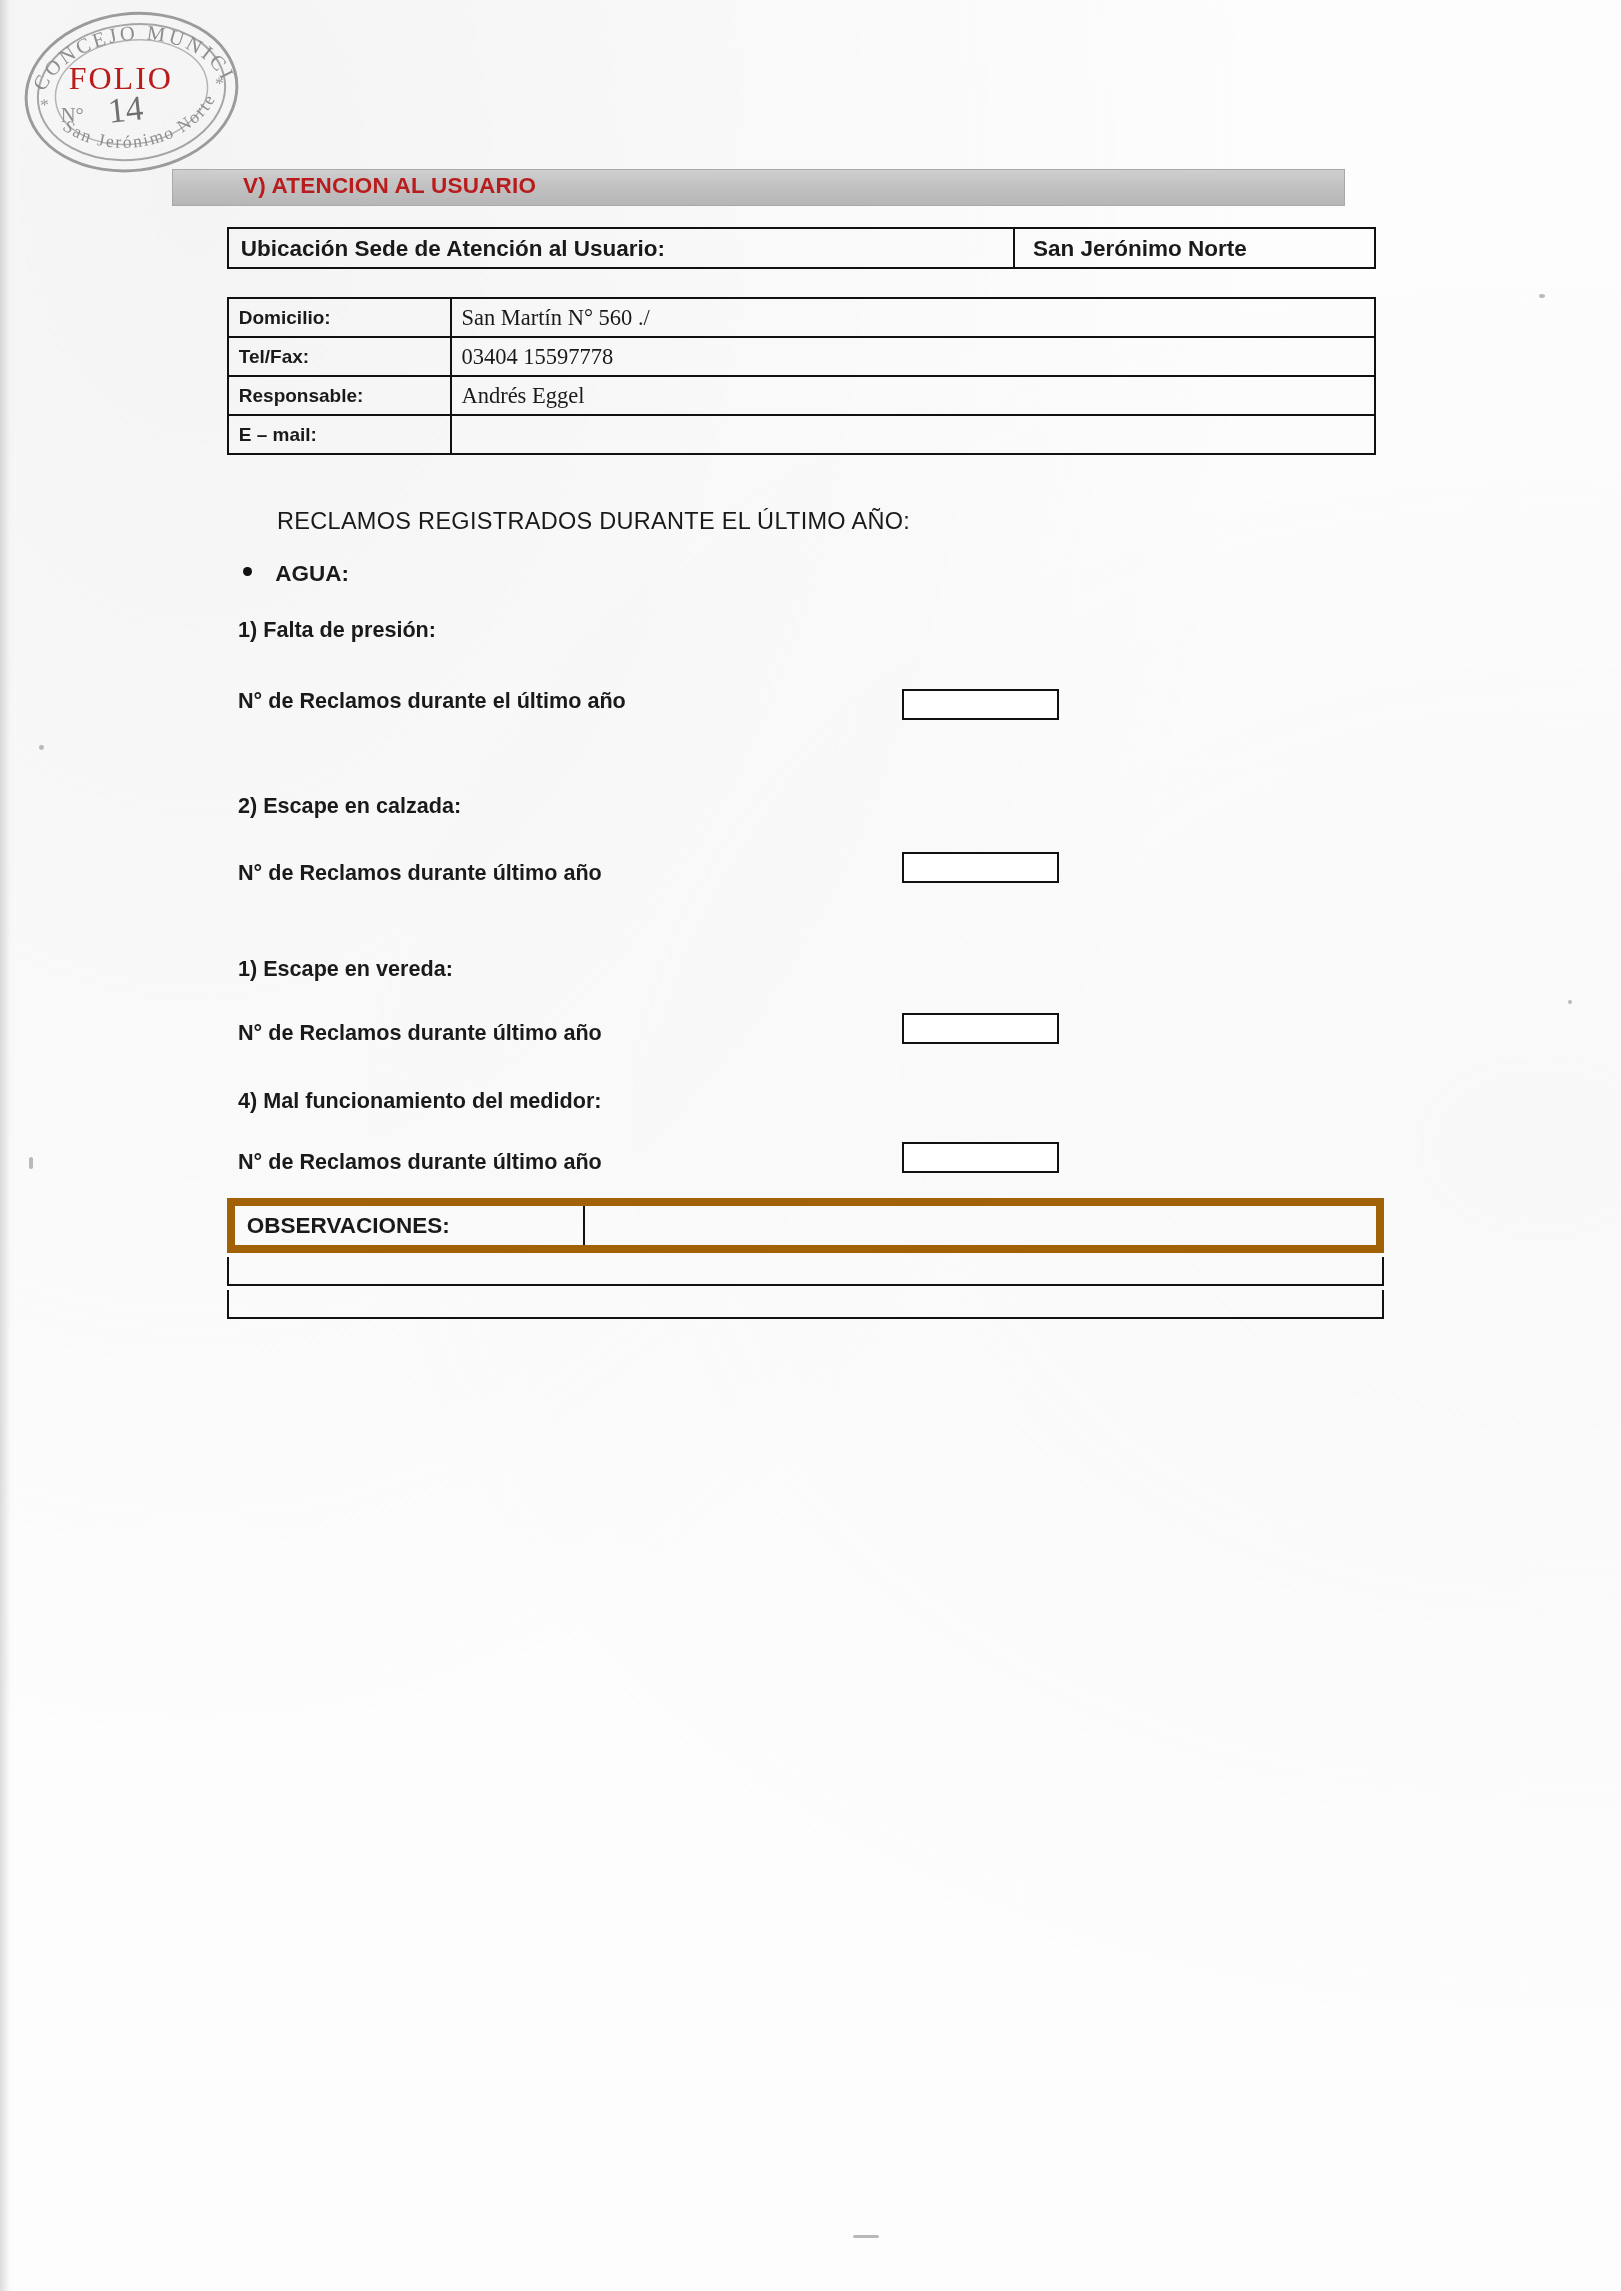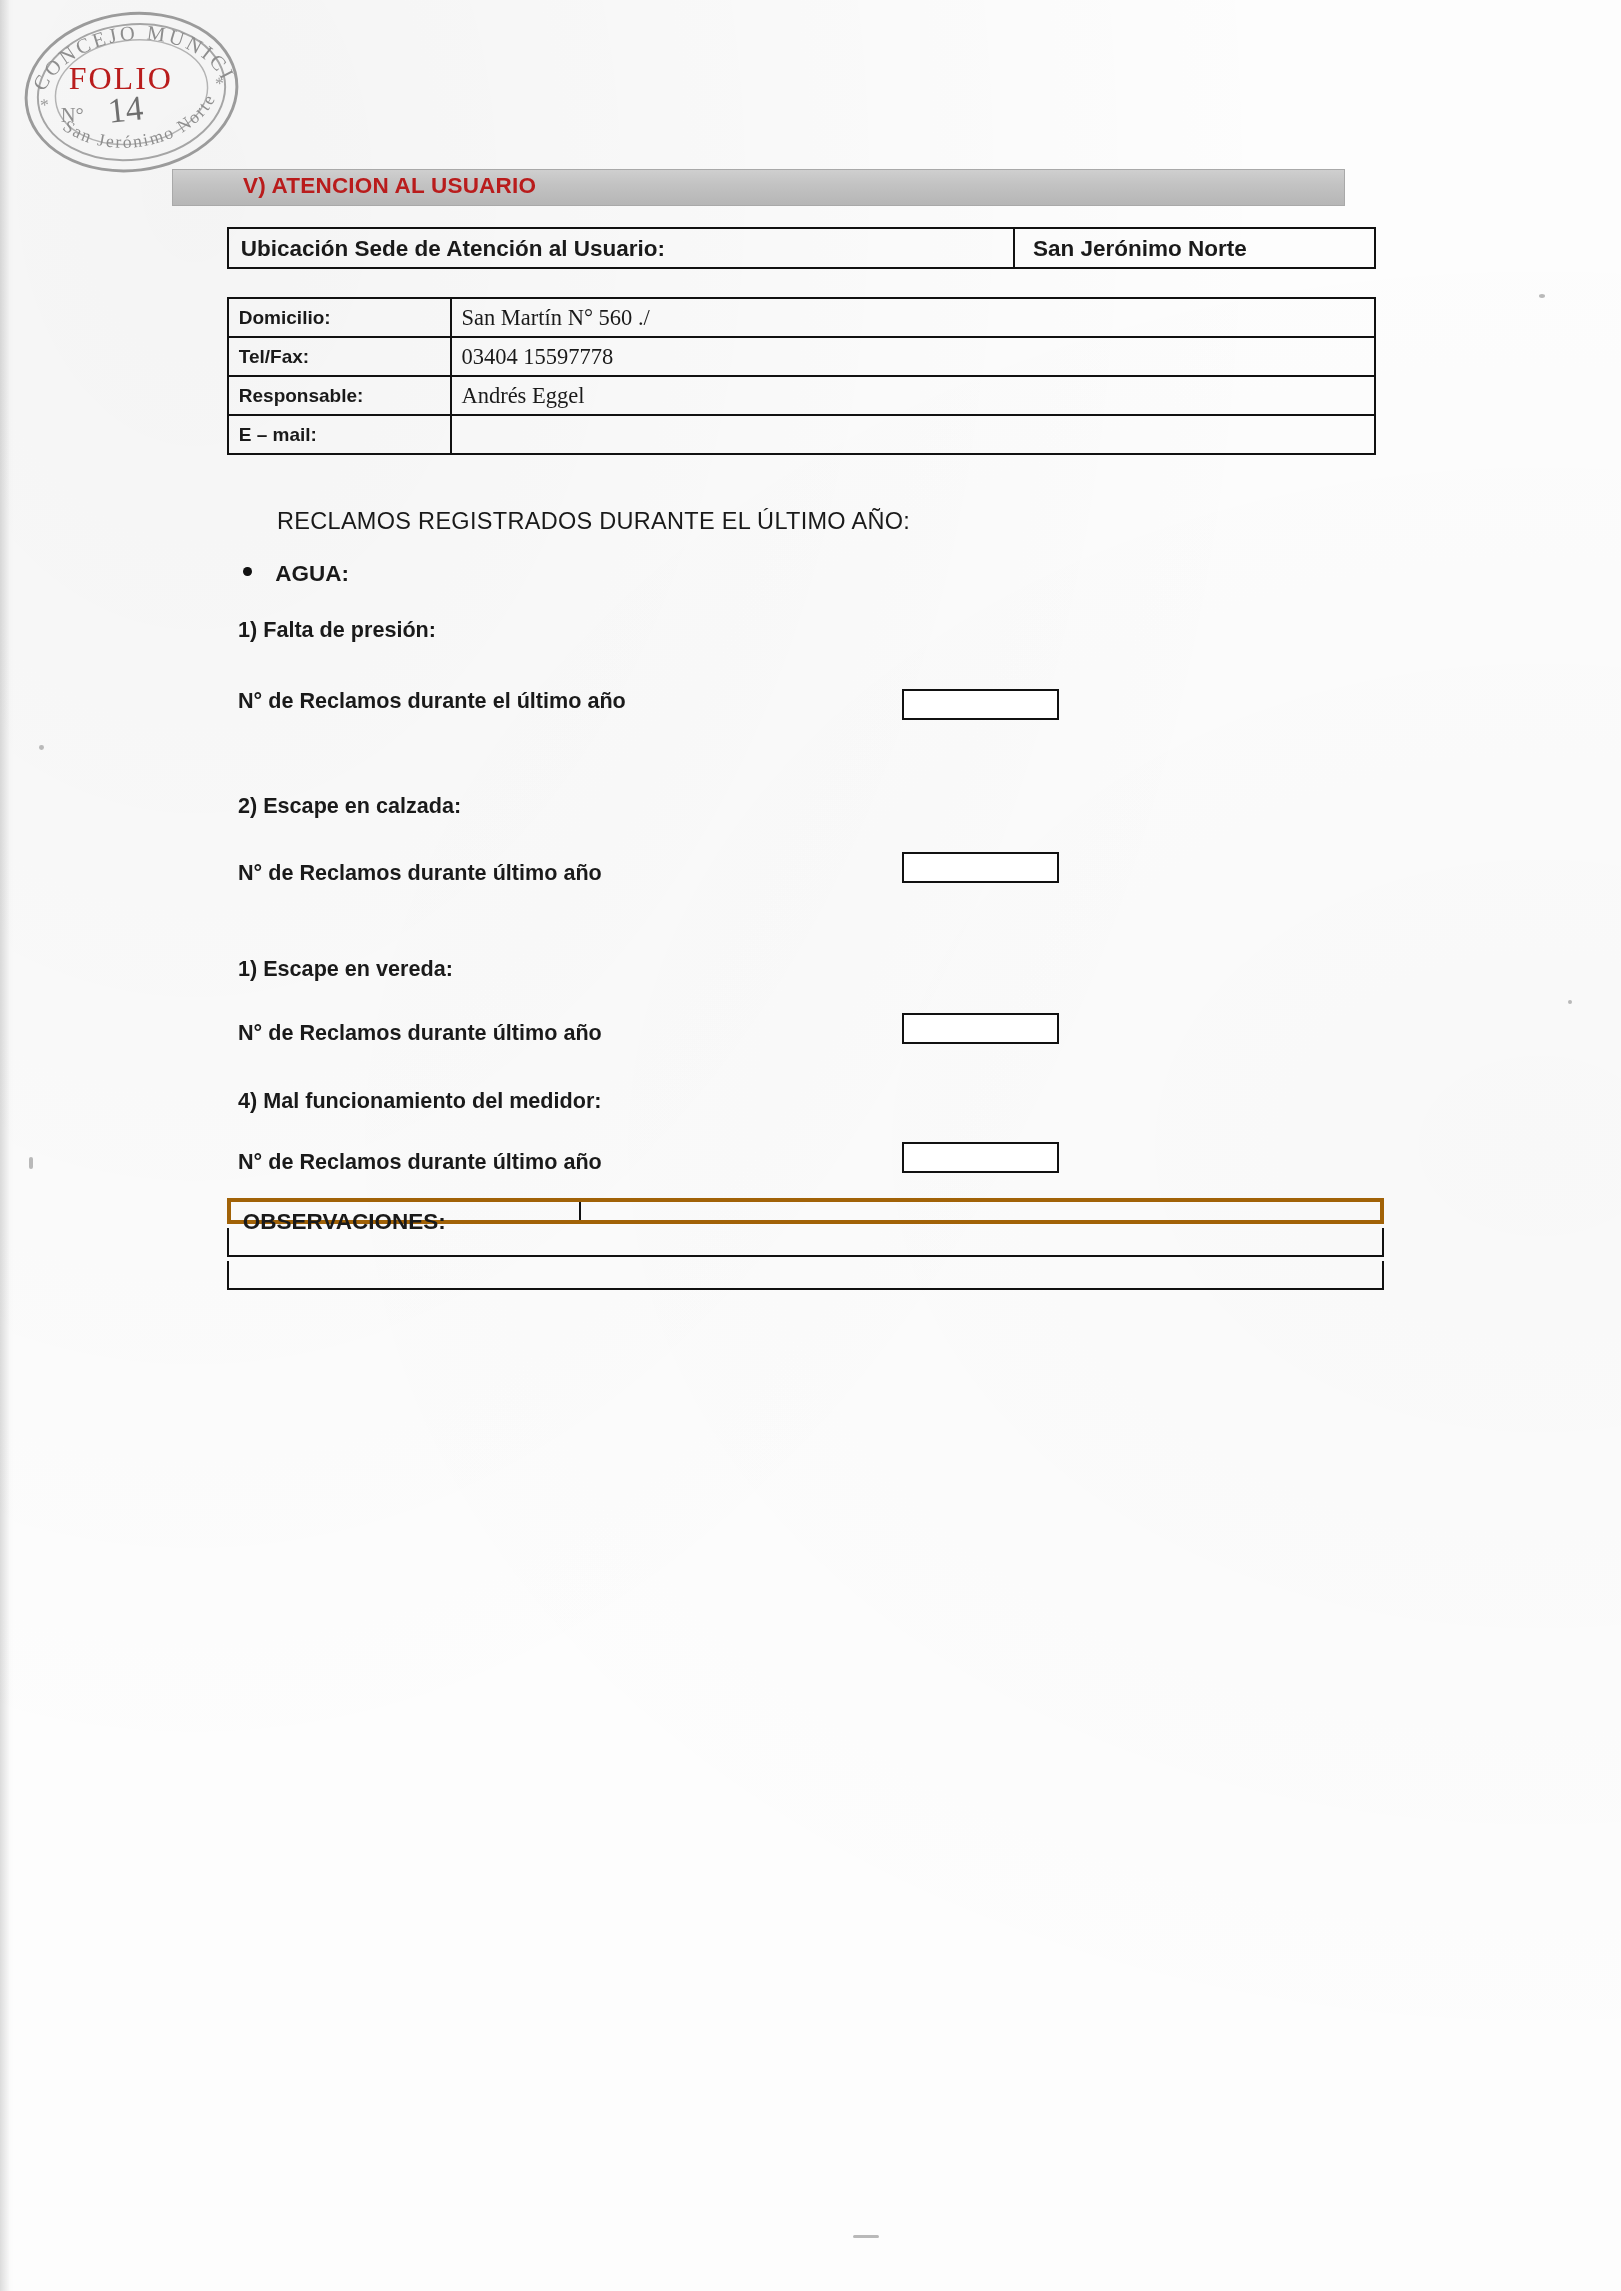--- a/index.html
+++ b/index.html
@@ -219,22 +219,22 @@
 
   
   .obs-wrap {
     position: absolute;
     left: 227px;
     top: 1198px;
     width: 1157px;
   }
   .obs-row1 {
     position: relative;
-    height: 26px;
-    border: 4px solid #a16207;
+    height: 55px;
+    border: 8px solid #a16207;
     box-sizing: border-box;
   }
   .obs-row1 .divider {
     position: absolute;
     left: 348px;
     top: 0;
     width: 2px;
     height: 100%;
     background: #111;
   }

